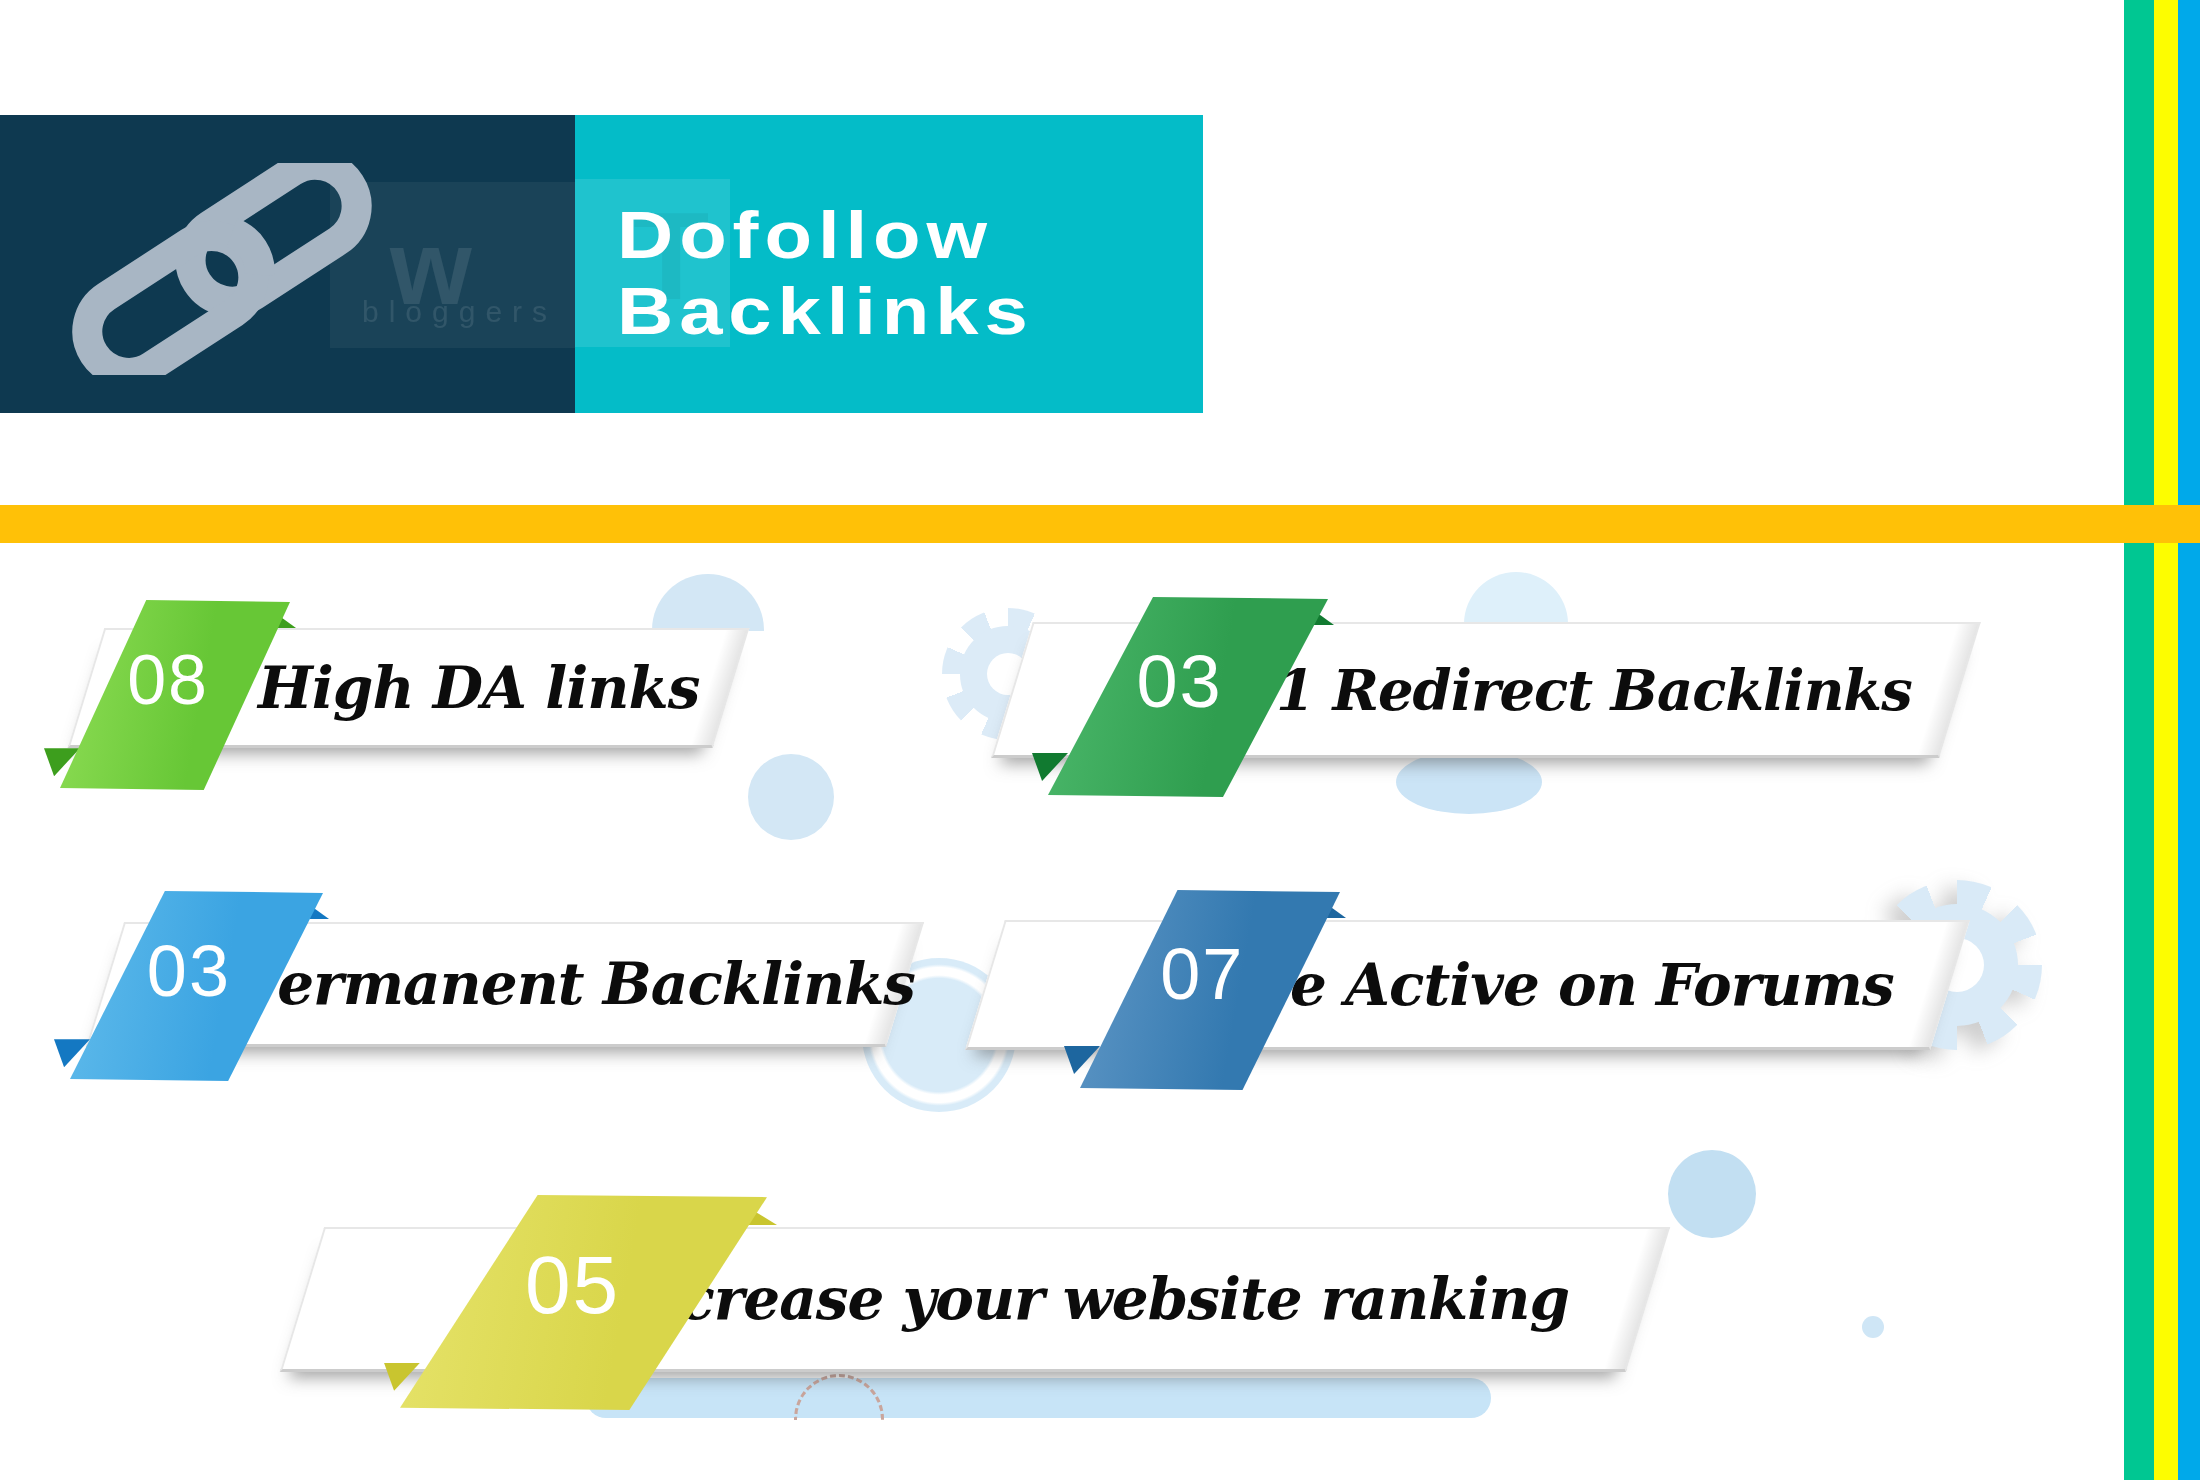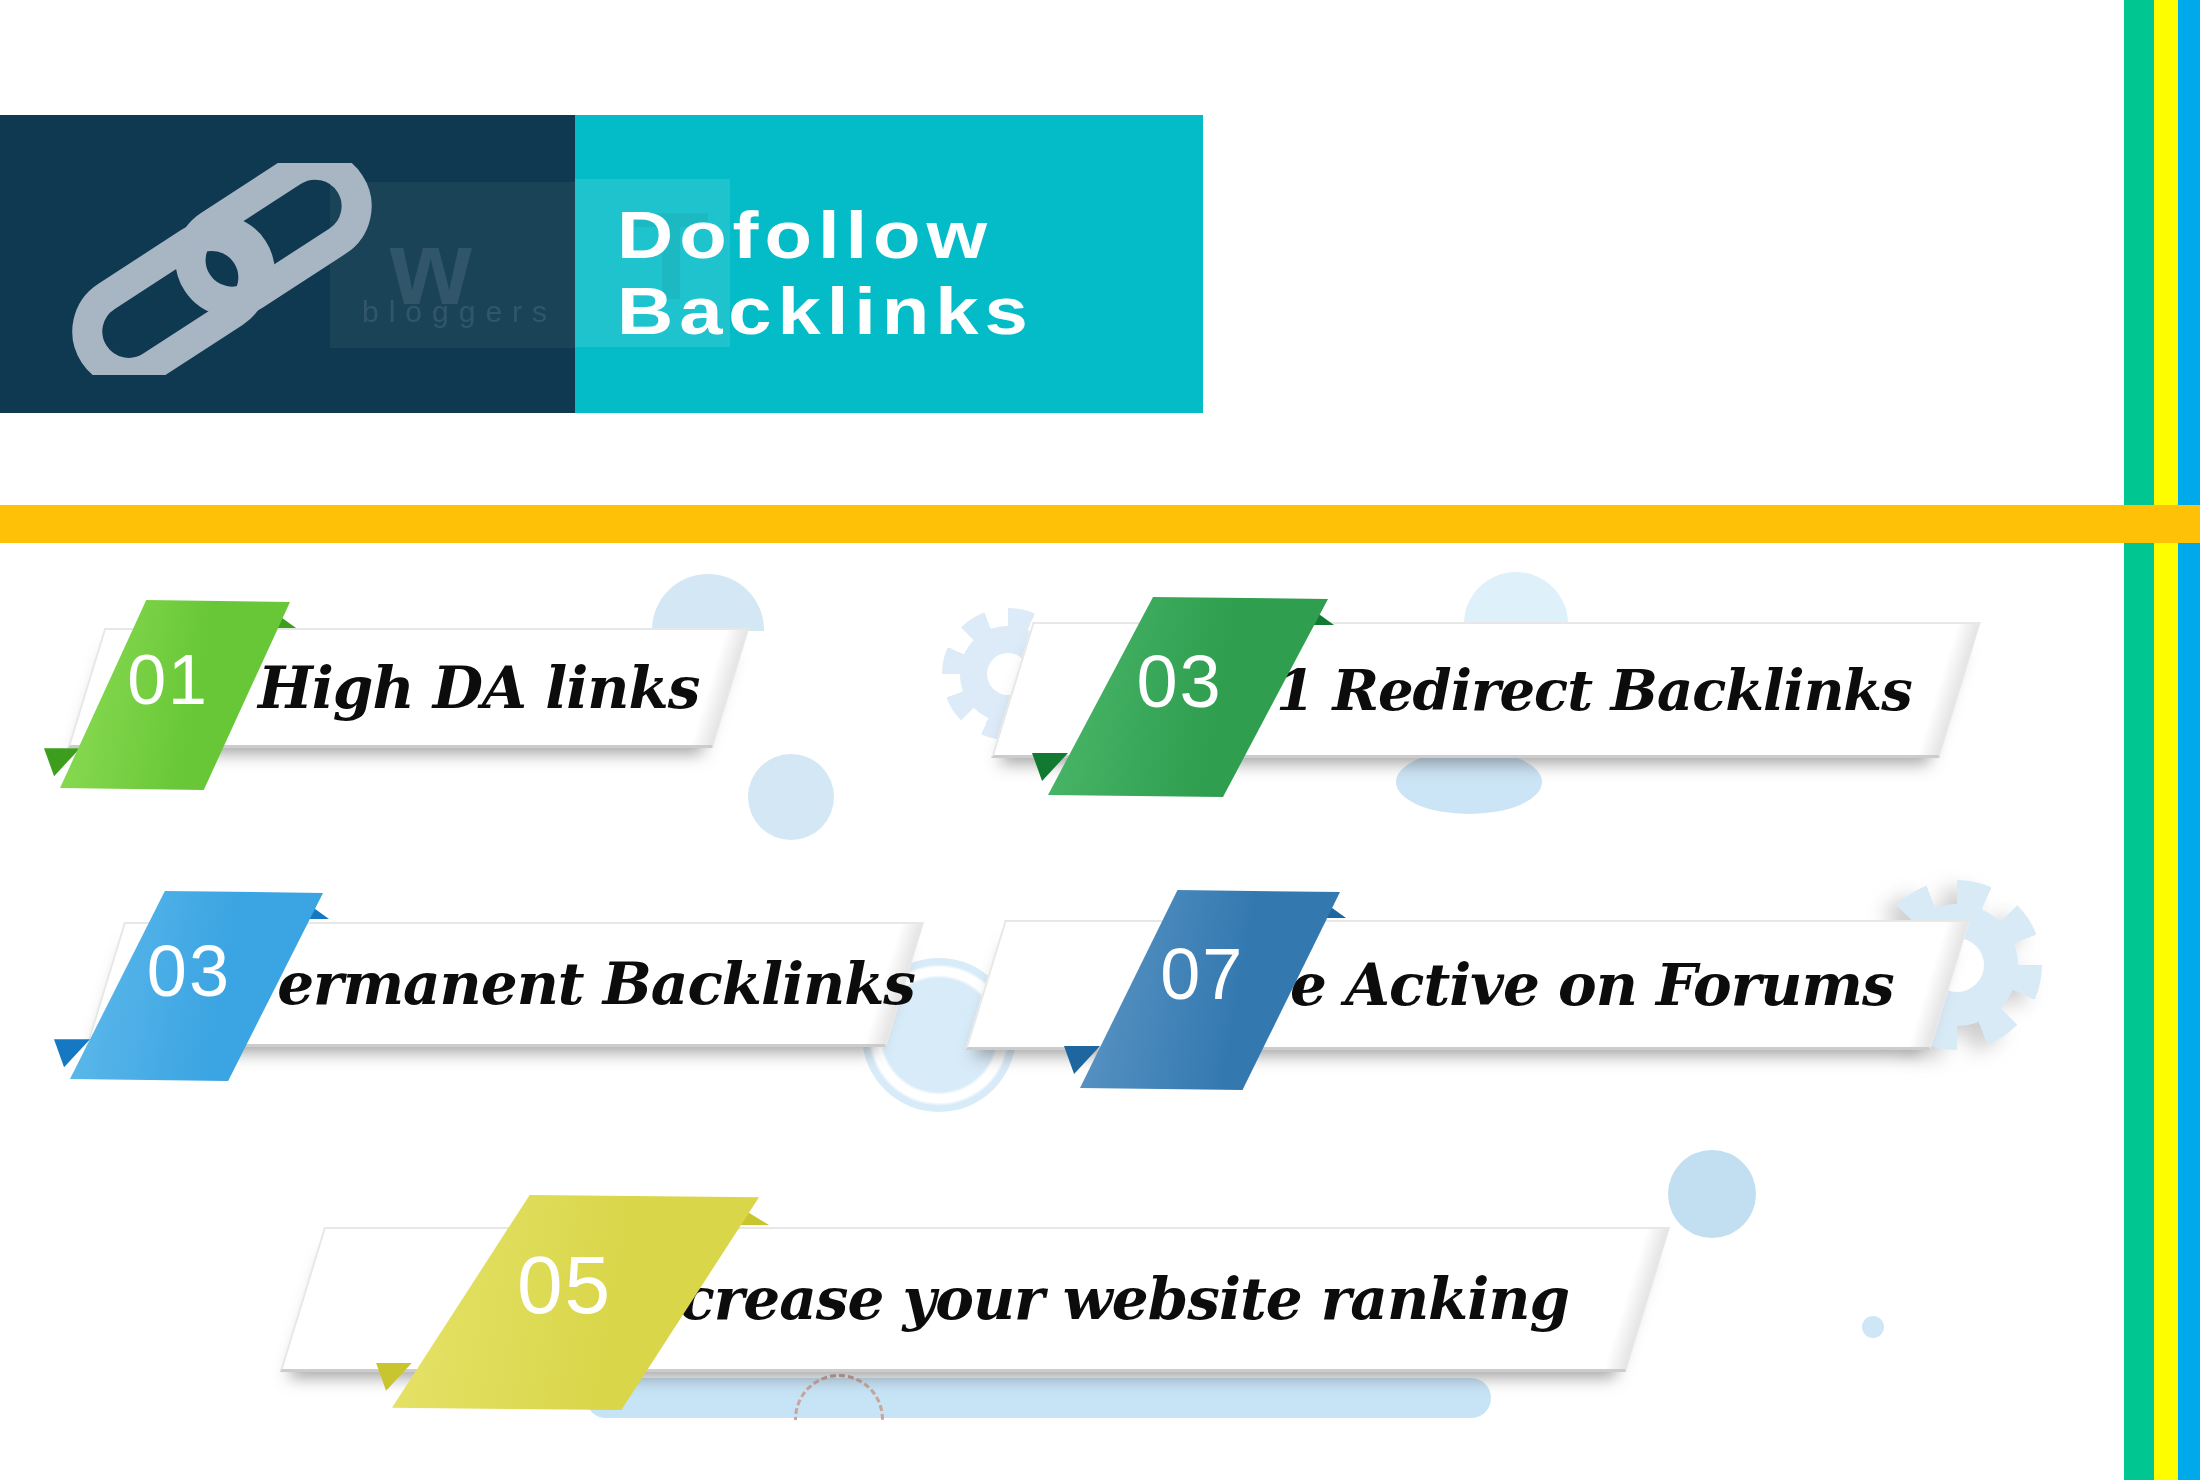--- a/index.html
+++ b/index.html
@@ -94,21 +94,21 @@
 
   .item-3 .banner{left:105px;top:922px;width:800px;height:125px;padding:0 30px 0 170px;}
   .item-3 .badge-wrap{left:70px;top:891px;width:253px;height:190px;text-align:center;}
   .item-3 .num{font-size:72px;}
 
   .item-4 .banner{left:985px;top:920px;width:965px;height:130px;padding:0 30px 0 230px;}
   .item-4 .badge-wrap{left:1080px;top:890px;width:260px;height:200px;}
   .item-4 .num{font-size:72px;}
 
   .item-5 .banner{left:302px;top:1227px;width:1346px;height:145px;padding:0 30px 0 260px;}
-  .item-5 .badge-wrap{left:392px;top:1195px;width:367px;height:215px;}
+  .item-5 .badge-wrap{left:400px;top:1195px;width:367px;height:215px;}
   .item-5 .num{font-size:82px;}
   .item-5 .fold-top{width:46px;height:28px;left:calc(100% - 36px);}
 </style>
 </head>
 <body>
 
 <div id="stage">
 
   <div class="stripe stripe-green" style="--name: green; --color: #00c792;"></div>
   <div class="stripe stripe-yellow" style="--name: yellow; --color: #fdfd00;"></div>
@@ -155,21 +155,21 @@
   <div class="divider" style="--color: #ffc107;"></div>
 
   <div class="item item-1" style="--light: #8edd55; --main: #67c736; --dark: #3d9e1d;">
     <div class="banner">
       <span class="label">High DA links</span>
     </div>
     <div class="badge-wrap">
       <div class="fold fold-top"></div>
       <div class="fold fold-bottom"></div>
       <div class="badge"></div>
-      <span class="num">01</span>
+      <span class="num">08</span>
     </div>
   </div>
 
   <div class="item item-2" style="--light: #4cb86b; --main: #2f9e4f; --dark: #117a30;">
     <div class="banner">
       <span class="label">301 Redirect Backlinks</span>
     </div>
     <div class="badge-wrap">
       <div class="fold fold-top"></div>
       <div class="fold fold-bottom"></div>

